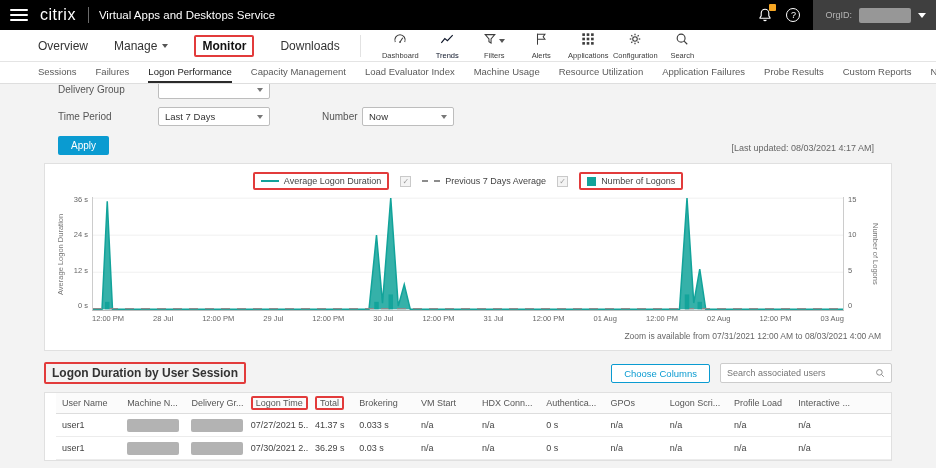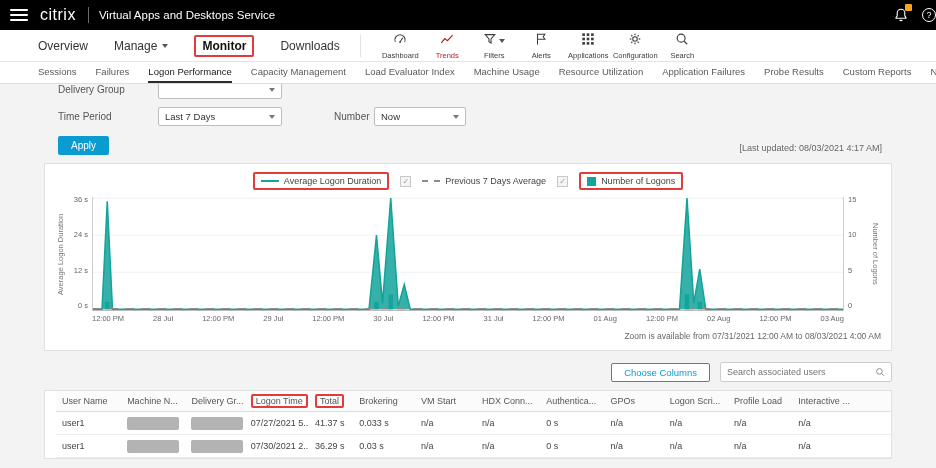--- a/index.html
+++ b/index.html
@@ -29,46 +29,46 @@
   .mainnav { height:32px; background:#fff; border-bottom:1px solid #e4e4e4; display:flex; align-items:center; padding:0 10px 0 38px; }
   .nav-left { display:flex; align-items:center; gap:26px; }
   .nav-item { font-size:12px; color:#333; cursor:pointer; display:inline-flex; align-items:center; gap:5px; }
   .nav-item.bold { font-weight:bold; color:#111; }
   .caret-down { width:0; height:0; border-left:3.5px solid transparent; border-right:3.5px solid transparent; border-top:4.5px solid #555; display:inline-block; }
   .nav-divider { width:1px; height:22px; background:#e2e2e2; margin:0 16px 0 20px; }
   .nav-tools { display:flex; align-items:center; }
   .tool { width:47px; display:flex; flex-direction:column; align-items:center; gap:1px; cursor:pointer; color:#3c3c3c; }
   .tool svg { width:14px; height:14px; }
   .tool .tlabel { font-size:7.5px; white-space:nowrap; }
-  .tool.disabled { color:#b91c1c;align-items:center; }
+  .tool.disabled { color:#0f172a;align-items:center; }
   .tool.gap { }
   .tool .with-caret { display:flex; align-items:center; gap:2px; }
 
   
   .subtabs { height:22px; background:#fff; border-bottom:1px solid #dedede; display:flex; align-items:center; padding:0 14px 0 38px; }
   .tabs { display:flex; gap:19px; height:100%; align-items:center; }
   .tab { font-size:9.5px; color:#5a5a5a; cursor:pointer; height:100%; display:flex; align-items:center; border-bottom:2px solid transparent; white-space:nowrap; }
   .tab.active { color:#1a1a1a; border-bottom:2px solid #2b2b2b; }
 
   
   .content { background:#f3f3f3; padding:0 44px; position:relative; height:384px; }
 
   .filters { position:relative; padding-top:0; }
   .clipped-row { height:15px; overflow:hidden; position:relative; }
   .clip-inner { position:absolute; bottom:0; left:0; display:flex; align-items:center; }
   .field-row { display:flex; align-items:center; margin-top:8px; font-size:10px; color:#555; }
   .flabel { width:100px; margin-left:14px; font-size:10px; color:#555; }
   .flabel.short { width:40px; margin-left:52px; }
-  .combo { width:124px; height:19px; background:#fff; border:1px solid #bdbdbd; border-radius:2px;
+  .combo { width:112px; height:19px; background:#fff; border:1px solid #bdbdbd; border-radius:2px;
     display:flex; align-items:center; justify-content:space-between; padding:0 6px; font-size:9.5px; color:#333; cursor:pointer; }
   .combo .caret-down { border-top-color:#777; }
   .combo.small { width:92px; }
   .apply-btn { margin:10px 0 0 14px; background:#0a9bd1; border:none; color:#fff; font-size:10px;
     padding:4px 13px; border-radius:2px; cursor:pointer; font-family:inherit; }
-  .last-updated { position:absolute; right:10px; bottom:2px; font-size:9px; color:#666; }
+  .last-updated { position:absolute; right:18px; bottom:2px; font-size:9px; color:#666; }
 
   
   .chart-card { background:#fff; border:1px solid #e0e0e0; margin-top:8px; padding:7px 10px 5px; height:188px; }
   .legend-row { display:flex; align-items:center; justify-content:center; gap:11px; font-size:9px; color:#444; margin:1px 0 7px; }
   .legend-pair { display:inline-flex; align-items:center; gap:5px; }
   .swatch-line { width:18px; height:0; border-top:2px solid #12a39a; }
   .swatch-dashed { width:18px; height:0; border-top:2px dashed #8c8c8c; }
   .swatch-square { width:9px; height:9px; background:#12a39a; }
   .cb { width:11px; height:11px; border:1px solid #c9c9c9; background:#f4f4f4; color:#9c9c9c;
     font-size:8px; line-height:10px; text-align:center; cursor:pointer; }
@@ -125,20 +125,25 @@
     <div class="tb-title">Virtual Apps and Desktops Service</div>
     <div class="topbar-right">
       <div class="bell-wrap">
         <svg viewBox="0 0 16 16">
             <path d="M8 2.2a3.8 3.8 0 0 0-3.8 3.8v2.9L3 10.6v.7h10v-.7l-1.2-1.7V6A3.8 3.8 0 0 0 8 2.2z" fill="none" stroke="#fff" stroke-width="1.1"></path>
             <path d="M6.7 12.7a1.4 1.4 0 0 0 2.6 0" fill="none" stroke="#fff" stroke-width="1.1"></path>
           </svg>
         <span class="badge-orange"></span>
       </div>
       <div class="help-icon">?</div>
+      <div class="org-box">
+        <span class="org-label">OrgID:</span>
+        <span class="org-blob"></span>
+        <span class="tri-down-w"></span>
+      </div>
     </div>
   </header>
 
   <nav class="mainnav">
     <div class="nav-left">
       <span class="nav-item">Overview</span>
       <span class="nav-item">
         <span>Manage</span>
         <span class="caret-down"></span>
       </span>
@@ -336,20 +341,23 @@
           <div>12:00 PM</div>
           <div>02 Aug</div>
           <div>12:00 PM</div>
           <div>03 Aug</div>
         </div>
       <div class="zoom-note">Zoom is available from 07/31/2021 12:00 AM to 08/03/2021 4:00 AM</div>
     </section>
 
     <section>
       <div class="table-header-row">
+        <span class="red-box">
+            <span class="section-title">Logon Duration by User Session</span>
+          </span>
         <button class="choose-cols">Choose Columns</button>
         <div class="search-box">
           <input type="text" placeholder="Search associated users" style="">
           <svg viewBox="0 0 16 16">
               <circle cx="7" cy="7" r="4.5" fill="none" stroke="#888" stroke-width="1.5"></circle>
               <line x1="10.4" y1="10.4" x2="14" y2="14" stroke="#888" stroke-width="1.5"></line>
             </svg>
         </div>
       </div>
       <div class="data-table" id="data-table">

